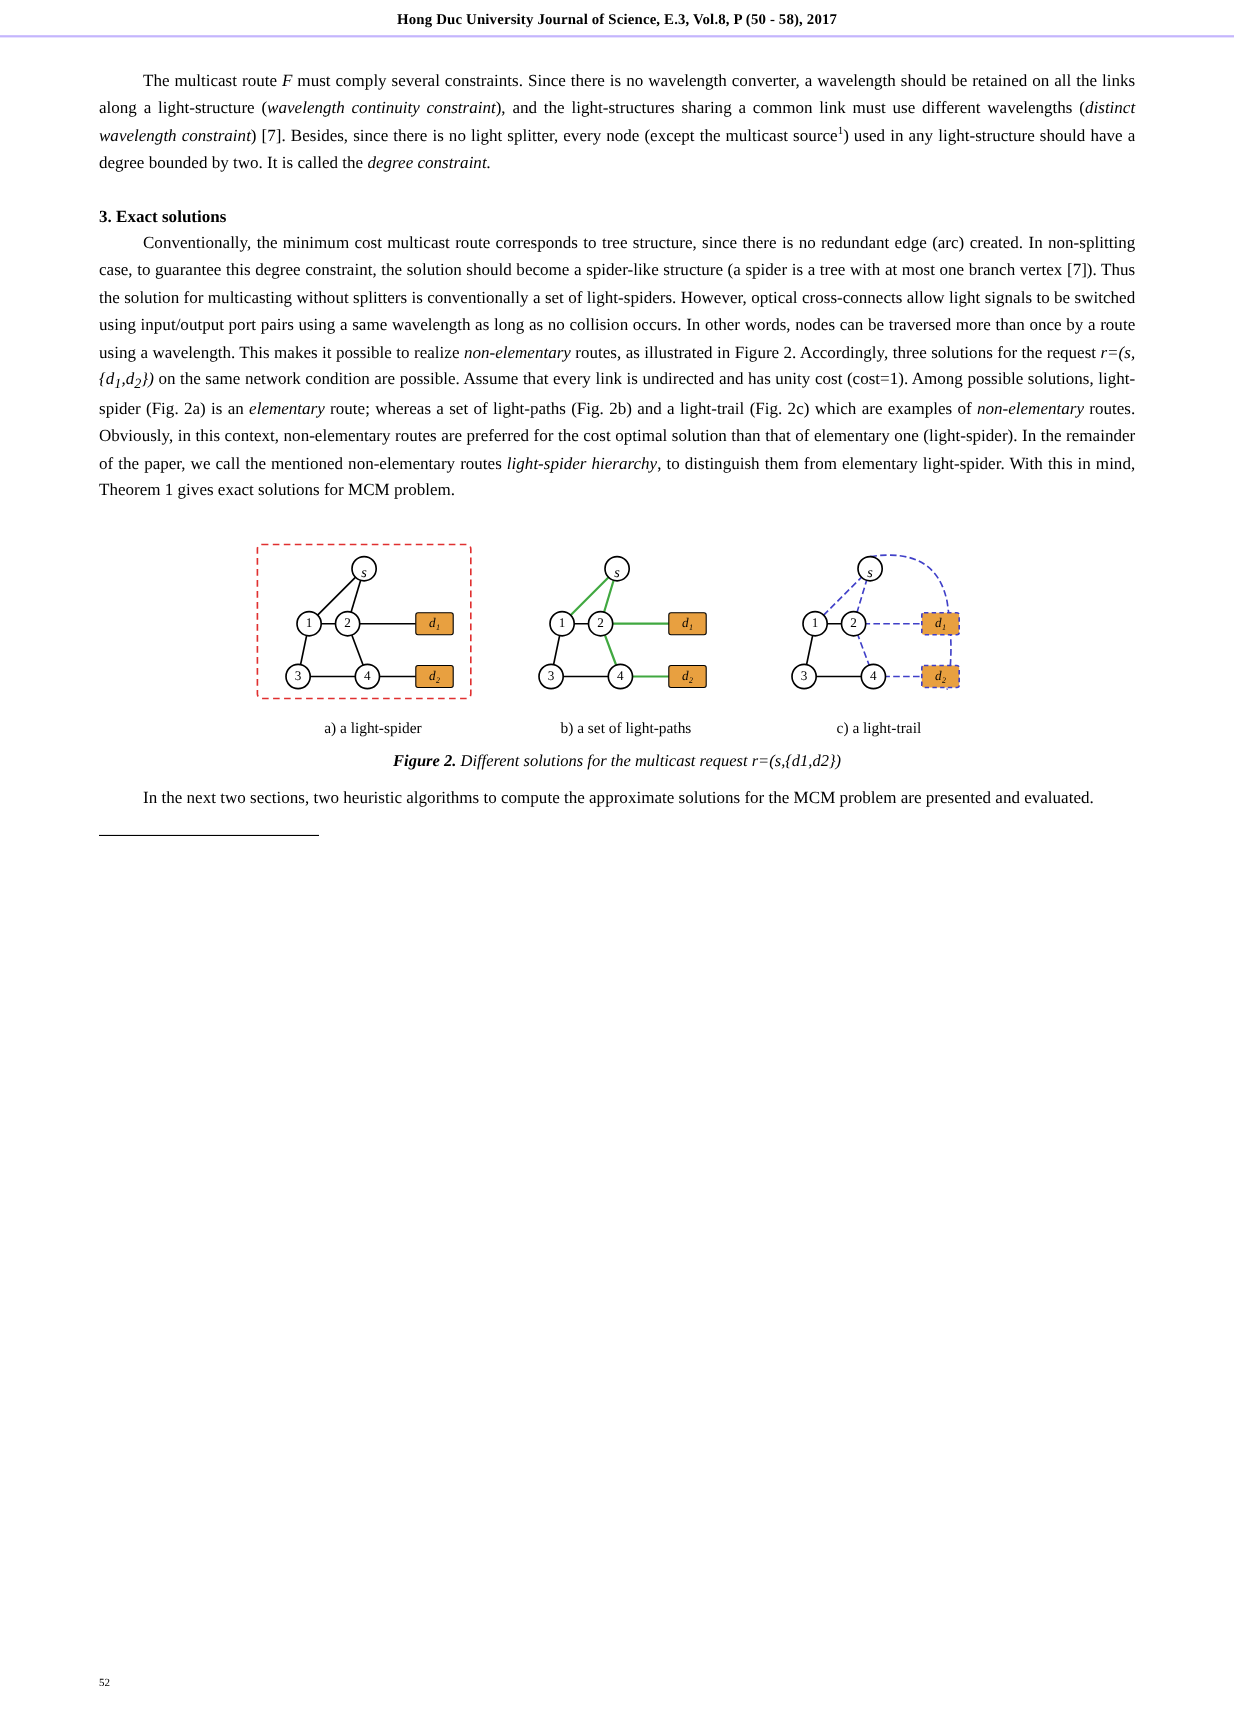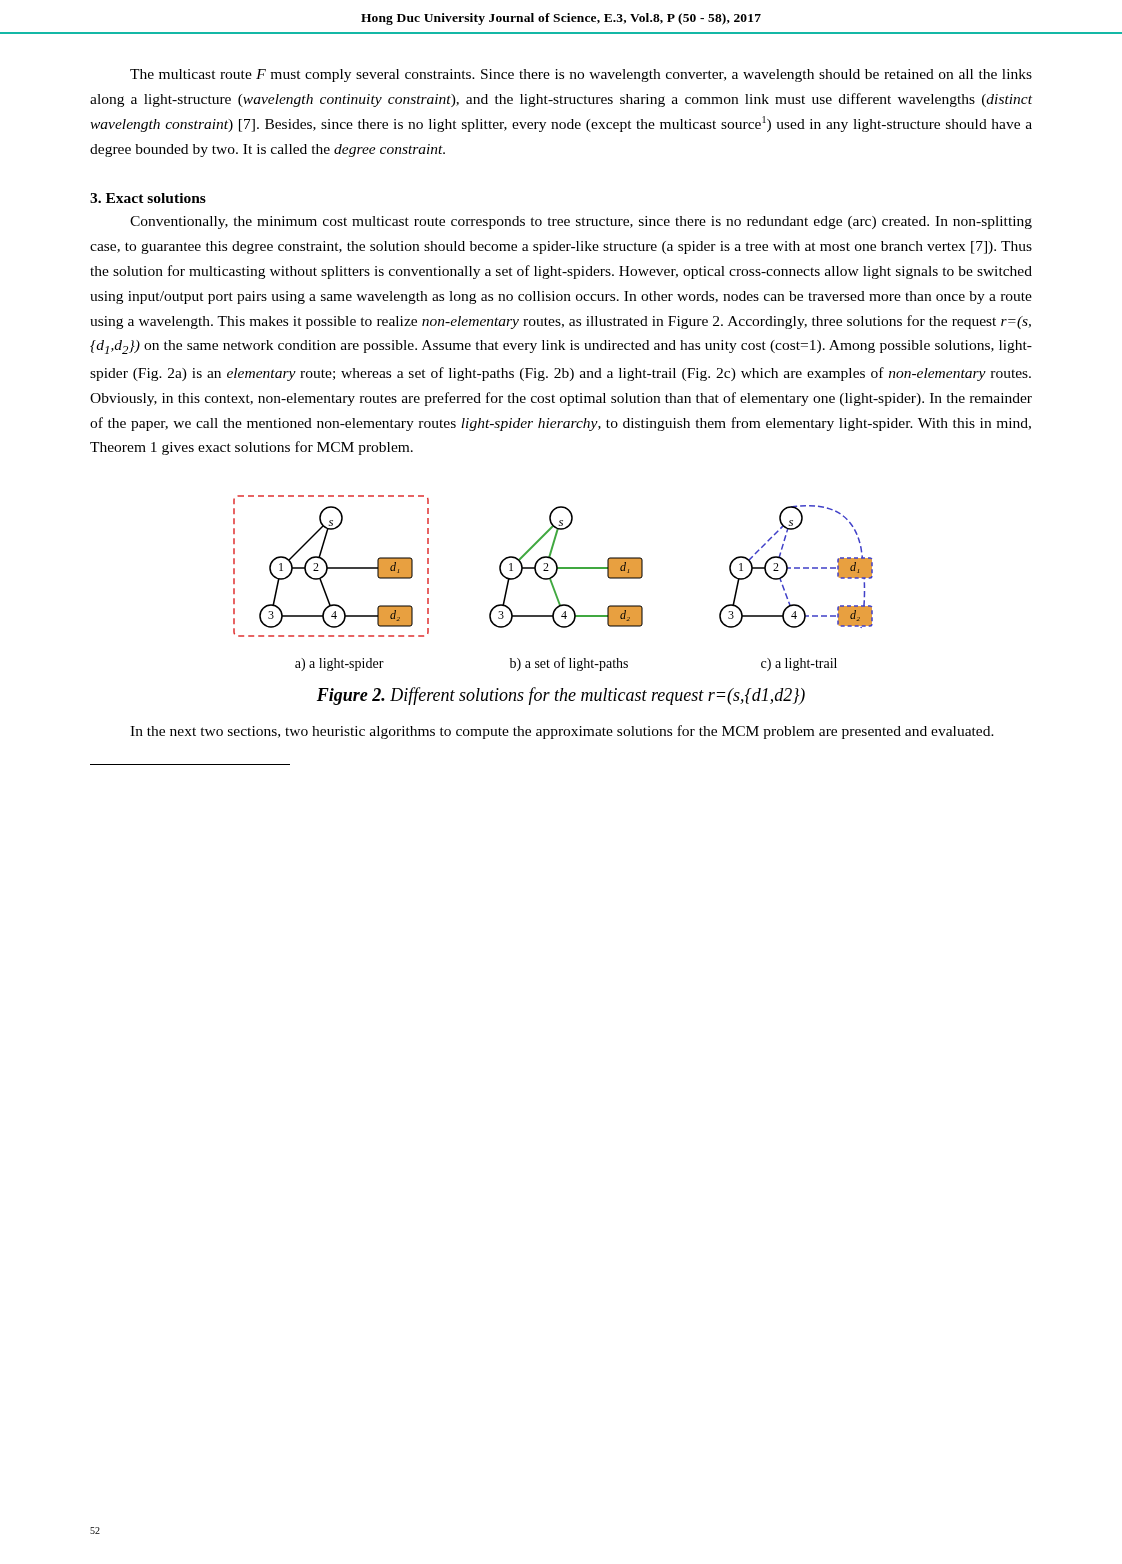--- a/index.html
+++ b/index.html
@@ -12,21 +12,21 @@
       min-height: 1564px;
     }
     .page {
       width: 1122px;
       min-height: 1564px;
       padding: 0;
       position: relative;
     }
     .header-bar {
       width: 100%;
-      border-bottom: 2px solid #14b8a6;
+      border-bottom: 2px solid #c4b5fd;
       text-align: center;
       padding: 10px 0 6px 0;
       font-size: 13.5px;
       font-weight: bold;
       letter-spacing: 0.01em;
     }
     .content {
       padding: 28px 90px 60px 90px;
     }
     .paragraph {
@@ -50,21 +50,21 @@
       display: flex;
       flex-direction: row;
       justify-content: center;
       align-items: flex-end;
       gap: 0px;
       width: 100%;
     }
     .figure-caption {
       text-align: right;
       margin-top: 10px;
-      font-size: 18px;
+      font-size: 15px;
       line-height: 1.5;
     }
     .figure-caption em {
       font-style: italic;
     }
     .figure-caption strong {
       font-weight: bold;
       font-style: italic;
     }
     .theorem-line {

